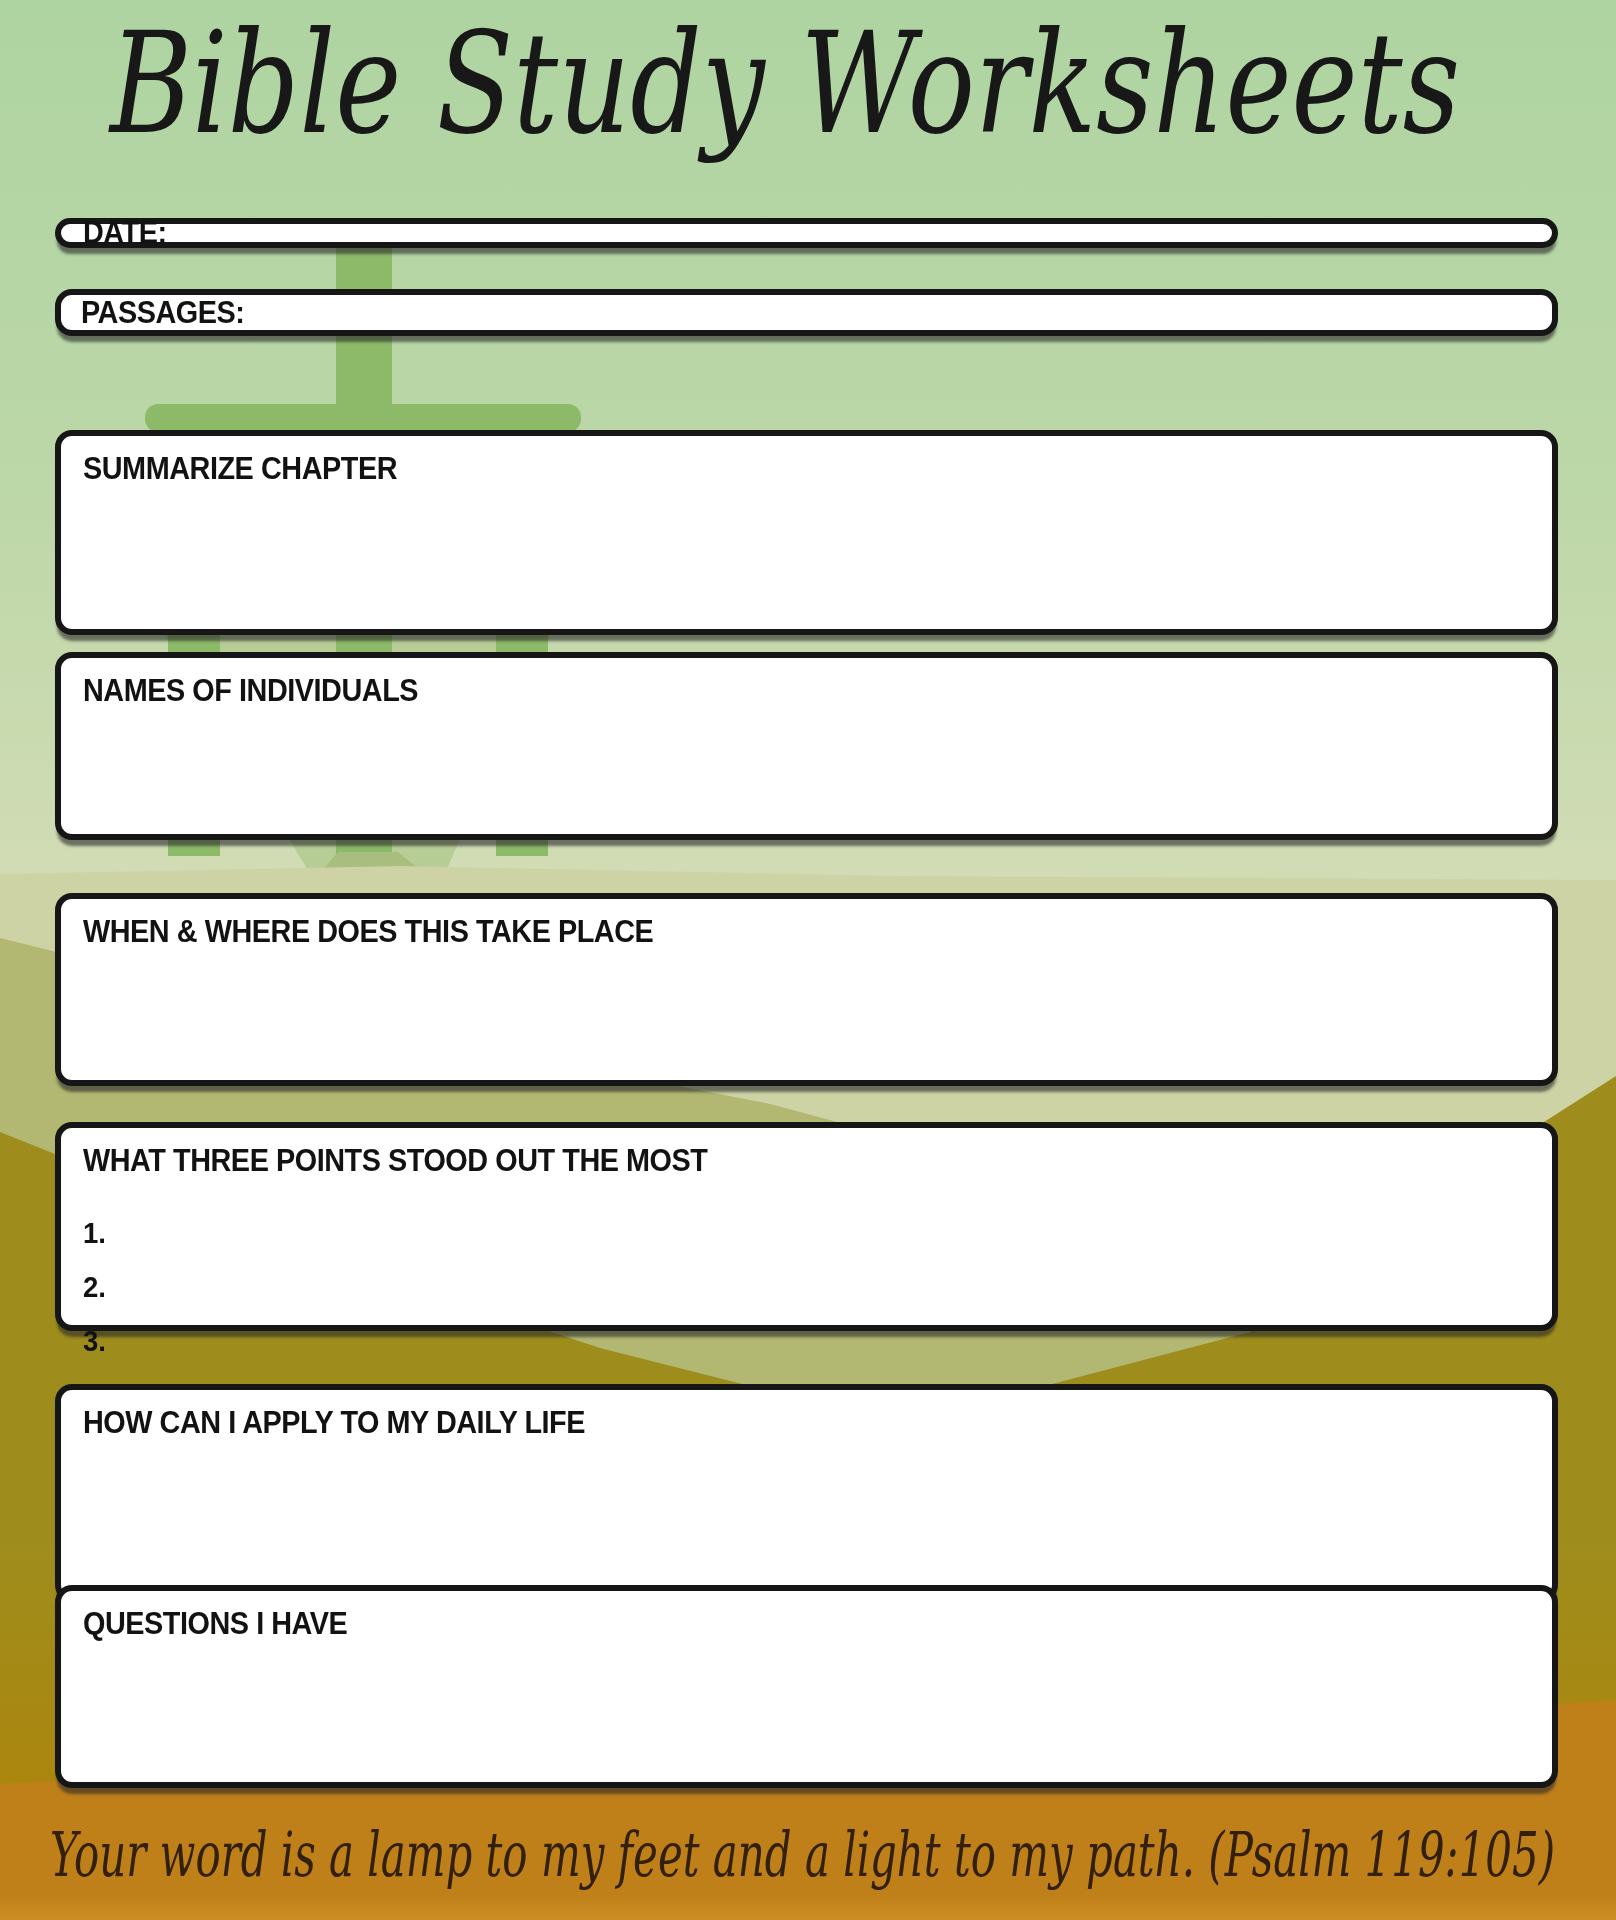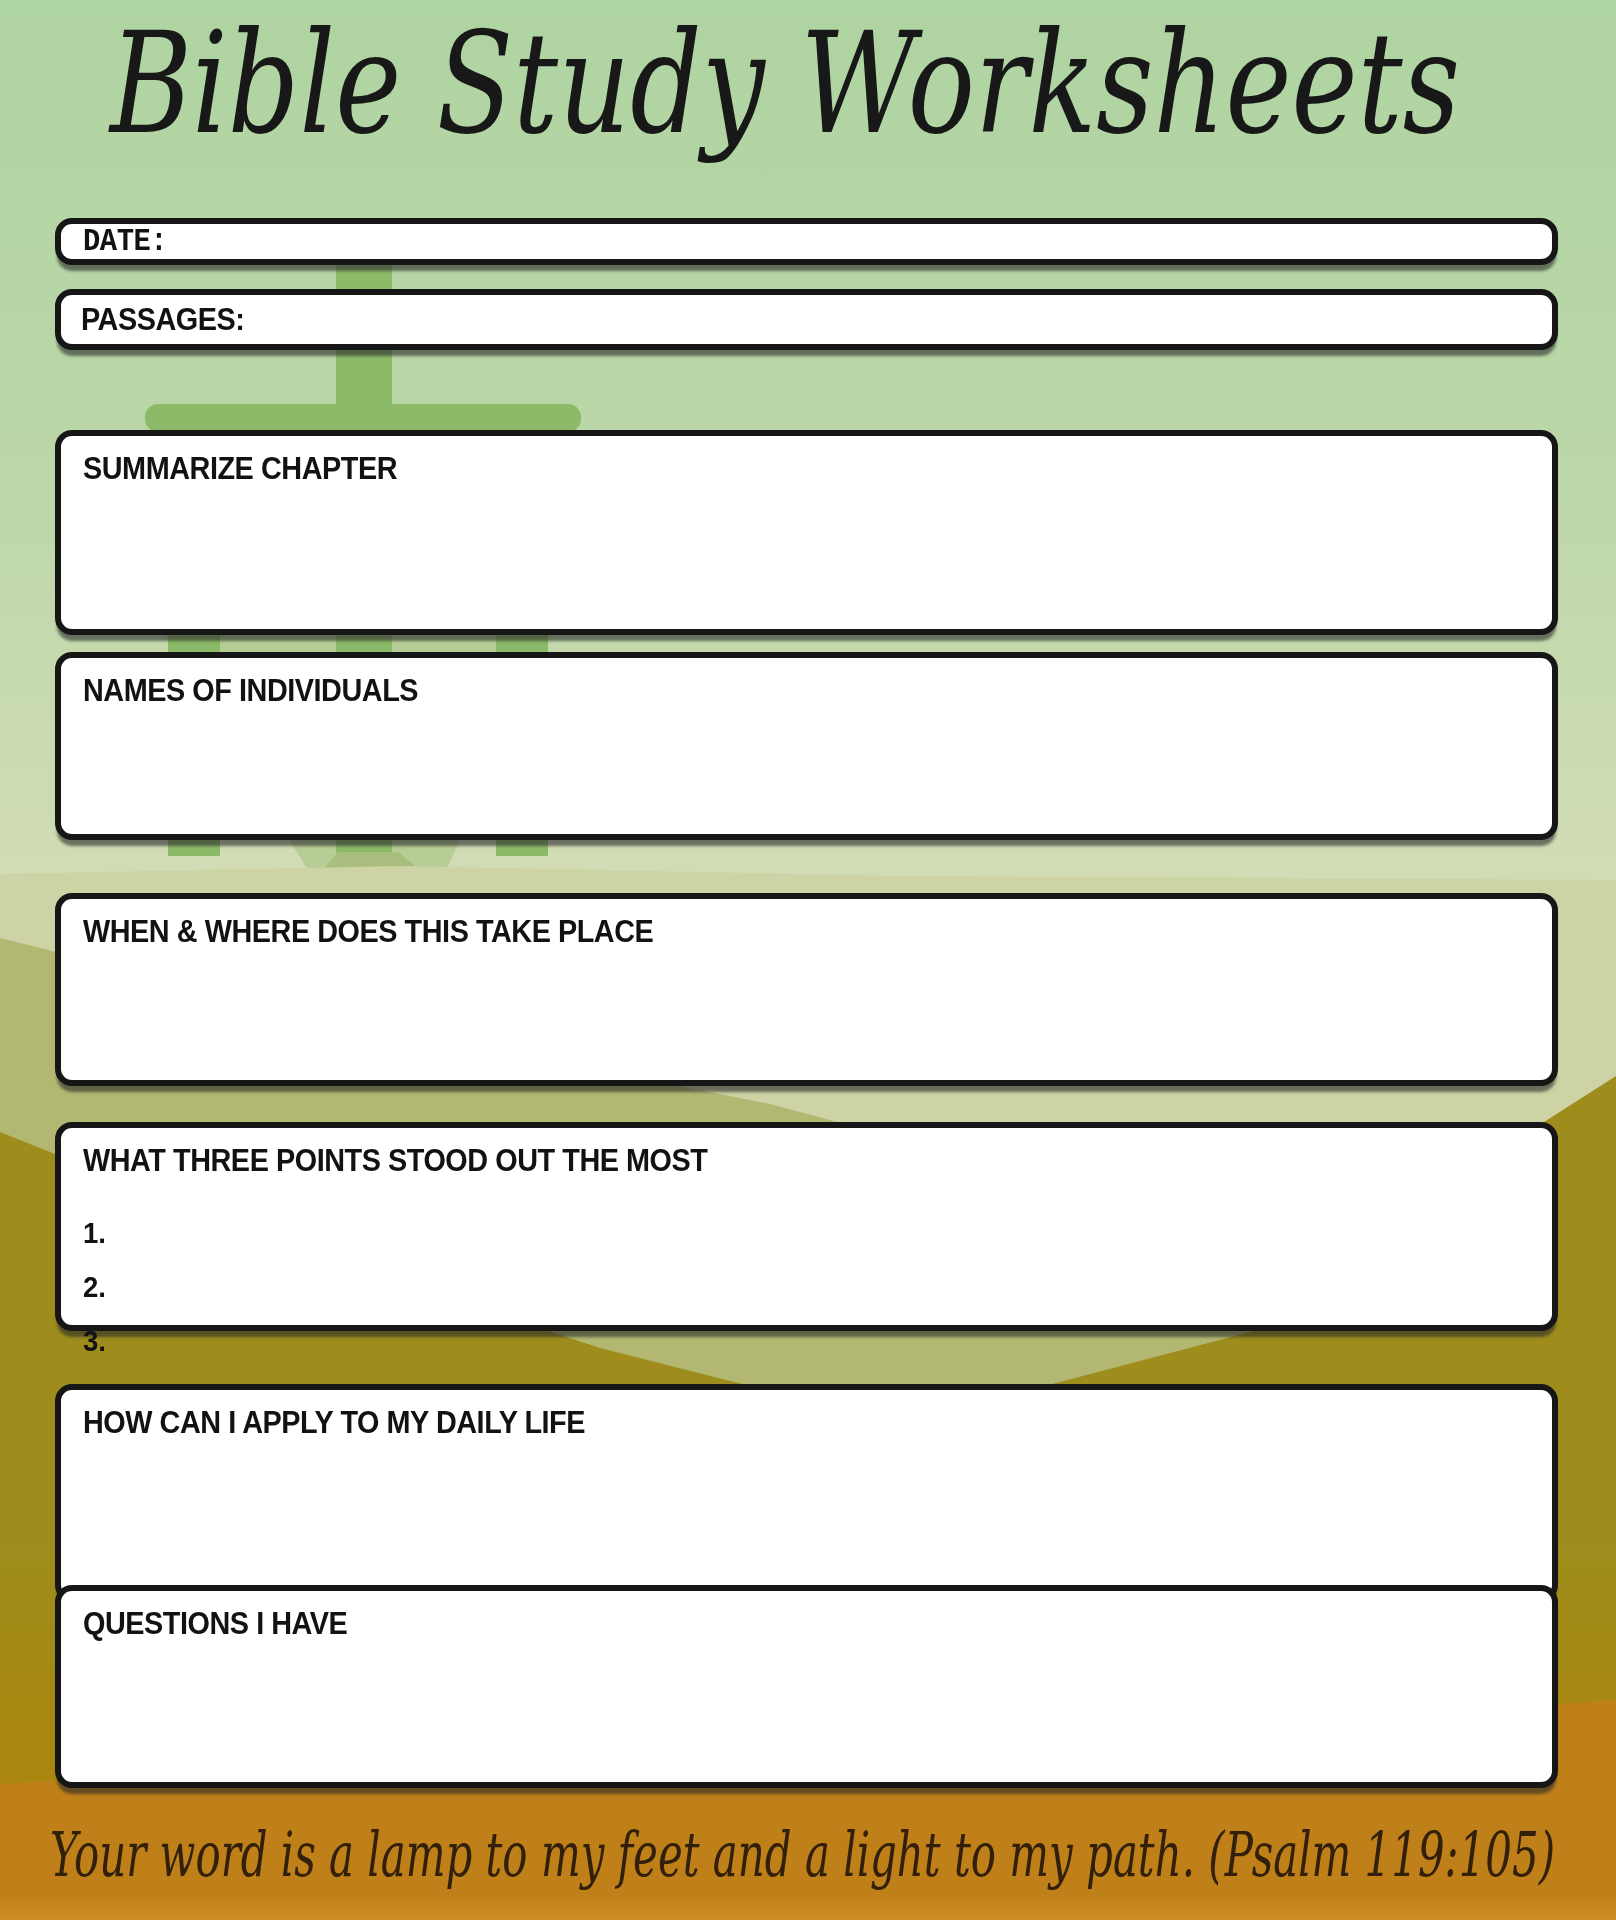--- a/index.html
+++ b/index.html
@@ -87,26 +87,26 @@
     <polygon points="0,874 400,866 900,876 1616,880 1616,1920 0,1920" fill="#cdd3a5"></polygon>
     <polygon points="0,938 300,1012 770,1104 1100,1192 1616,1322 1616,1920 0,1920" fill="#b2b772"></polygon>
     <polygon points="0,1132 250,1232 600,1348 900,1424 1250,1332 1450,1182 1616,1076 1616,1920 0,1920" fill="url(#goldGrad)"></polygon>
     <polygon points="0,1784 300,1768 700,1754 1100,1736 1616,1700 1616,1920 0,1920" fill="url(#orangeGrad)"></polygon>
   </svg>
 
   <svg class="title-layer">
     <text class="title-text" x="110" y="132" textLength="1350" lengthAdjust="spacingAndGlyphs" fill="#181818">Bible Study Worksheets</text>
   </svg>
 
-  <section class="box small" style="top:218px;height:47px;font-family:Liberation Mono, monospace;">
+  <section class="box small" style="top:218px;height:30px;">
     <span class="label">DATE:</span>
     <div class="write-area"></div>
   </section>
 
-  <section class="box small" style="top:289px;height:61px;padding-left:20px;">
+  <section class="box small" style="top:289px;height:47px;padding-left:20px;">
     <span class="label">PASSAGES:</span>
     <div class="write-area"></div>
   </section>
 
 
   <section class="box large" style="top:430px;height:205px;">
     <span class="label">SUMMARIZE CHAPTER</span>
     <div class="write-area"></div>
   </section>
 

